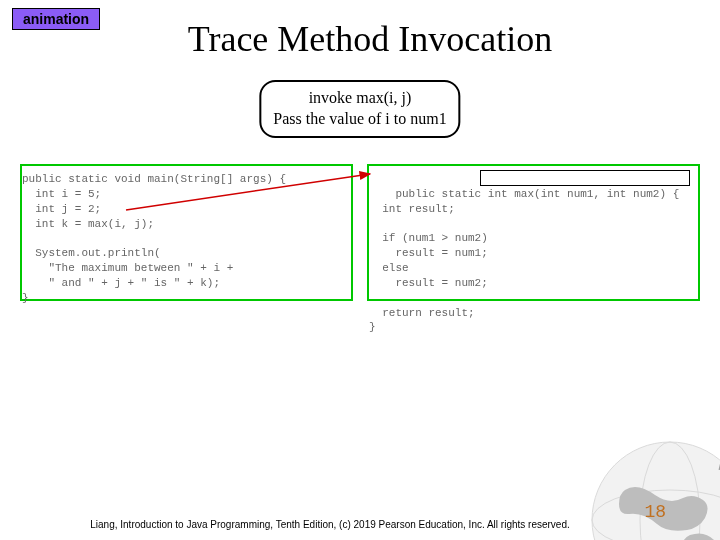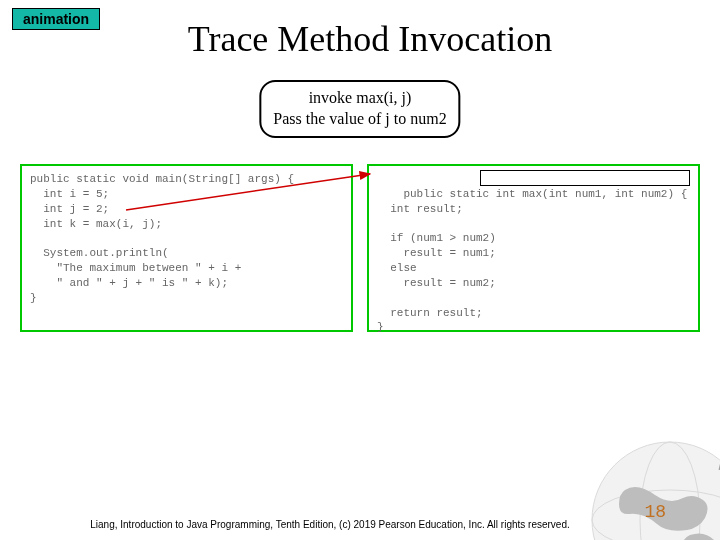--- a/index.html
+++ b/index.html
@@ -14,21 +14,21 @@
   }
   .animation-badge {
     position: absolute;
     top: 8px;
     left: 12px;
     border: 1px solid #000;
     padding: 2px 10px;
     font-family: Arial, sans-serif;
     font-size: 14px;
     font-weight: bold;
-    background: #14b8a6;
+    background: #8b5cf6;
     z-index: 10;
   }
   .title {
     position: absolute;
     top: 18px;
     left: 4px;
     width: 100%;
     text-align: center;
     font-size: 36px;
     font-family: 'Times New Roman', serif;
@@ -53,27 +53,27 @@
     position: absolute;
     top: 164px;
     left: 20px;
     right: 20px;
     display: flex;
     gap: 14px;
   }
   .code-box {
     flex: 1;
     border: 2px solid #00c800;
-    padding: 6px 8px;
+    padding: 6px 0;
     font-family: 'Courier New', monospace;
     font-size: 11px;
     white-space: pre;
     line-height: 1.35;
     color: #666;
-    height: 168px;
+    height: 137px;
     position: relative;
   }
   .highlight-sig {
     position: absolute;
     border: 1px solid #000;
     background: rgba(255,255,255,0);
     top: 4px;
     right: 8px;
     width: 210px;
     height: 16px;
@@ -119,21 +119,21 @@
 </style>
 </head>
 <body>
 
 <div class="animation-badge">animation</div>
 
 <div class="title">Trace Method Invocation</div>
 
 <div class="callout">
   <div>invoke max(i, j)</div>
-  <div>Pass the value of j to num2</div>
+  <div>Pass the value of i to num1</div>
 </div>
 
 <svg class="arrow-svg">
   <defs>
     <marker id="arrowhead" markerWidth="8" markerHeight="6" refX="7" refY="3" orient="auto">
       <polygon points="0 0, 8 3, 0 6" fill="#d00000"></polygon>
     </marker>
   </defs>
   <line x1="126" y1="60" x2="370" y2="24" stroke="#d00000" stroke-width="1.5" marker-end="url(#arrowhead)"></line>
 </svg>

